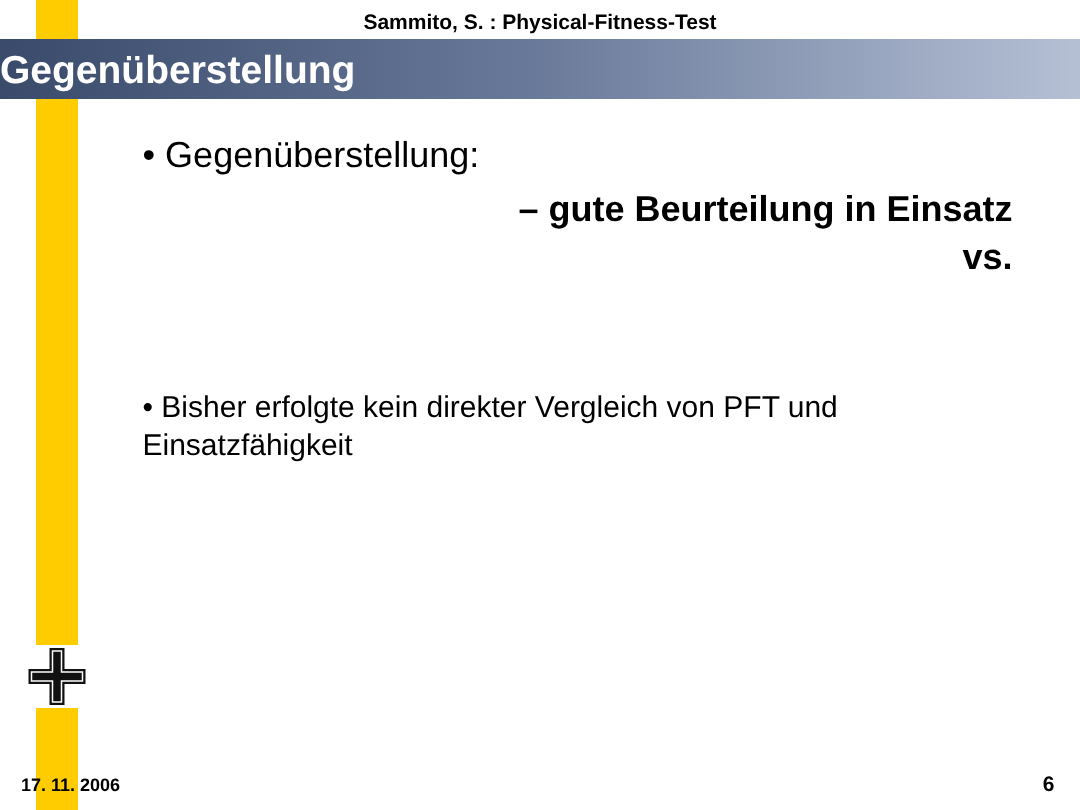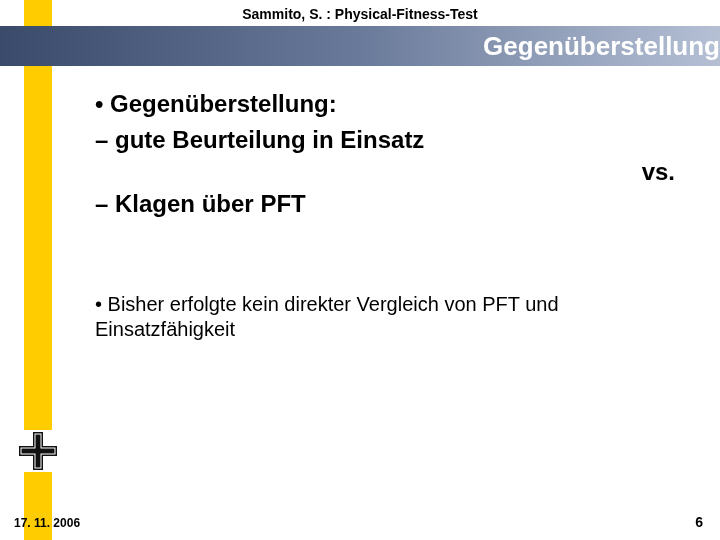--- a/index.html
+++ b/index.html
@@ -1,24 +1,24 @@
 <!DOCTYPE html>
 <html><head>
 <meta charset="utf-8">
 <style>
   * { margin: 0; padding: 0; box-sizing: border-box; }
   html, body { width: 720px; height: 540px; font-family: Arial, Helvetica, sans-serif; background: #fff; overflow: hidden; }
   .slide { position: relative; width: 719px; height: 540px; background: #fff; }
   .yellow-stripe { position: absolute; top: 0; left: 24px; width: 28px; height: 540px; background: #ffcc00; }
   .header-author { position: absolute; top: 6px; left: 0; width: 720px; text-align: center; font-size: 14px; font-weight: bold; color: #000; }
-  .title-band { position: absolute; top: 26px; left: 0; width: 720px; height: 40px; background: linear-gradient(to right, #3a4a6a 0%, #6a7a9a 50%, #b5c0d5 100%); display: flex; align-items: center; justify-content: flex-end; }
+  .title-band { position: absolute; top: 26px; left: 0; width: 720px; height: 40px; background: linear-gradient(to right, #3a4a6a 0%, #6a7a9a 50%, #b5c0d5 100%); display: flex; align-items: center; justify-content: flex-start; }
   .title-band span { font-size: 26px; font-weight: bold; color: #fff; }
   .content { position: absolute; top: 90px; left: 95px; width: 580px; color: #000; }
-  .bullet1 { font-size: 24px; font-weight: bold; margin-bottom: 8px; }
-  .sub { font-size: 24px; font-weight: bold; margin-bottom: 4px; }
+  .bullet1 { font-size: 24px; font-weight: normal; margin-bottom: 8px; }
+  .sub { font-size: 24px; font-weight: bold; margin-bottom: 4px; text-align: right; }
   .vs { font-size: 24px; font-weight: bold; margin-bottom: 4px; text-align: right; }
   .gap { height: 70px; }
   .bullet2 { font-size: 20px; font-weight: normal; line-height: 1.25; }
   .logo { position: absolute; left: 17px; bottom: 68px; width: 42px; height: 42px; }
   .date { position: absolute; left: 14px; bottom: 10px; font-size: 12px; font-weight: bold; color: #000; text-align: center; }
   .pagenum { position: absolute; right: 16px; bottom: 10px; font-size: 14px; font-weight: bold; color: #000; }
 </style>
 </head>
 <body>
 
@@ -28,21 +28,20 @@
   <div class="header-author">Sammito, S. : Physical-Fitness-Test</div>
 
   <div class="title-band">
     <span>Gegenüberstellung</span>
   </div>
 
   <div class="content">
     <div class="bullet1">• Gegenüberstellung:</div>
     <div class="sub">– gute Beurteilung in Einsatz</div>
     <div class="vs">vs.</div>
-    <div class="sub">– Klagen über PFT</div>
     <div class="gap"></div>
     <div class="bullet2">• Bisher erfolgte kein direkter Vergleich von PFT und Einsatzfähigkeit</div>
   </div>
 
   <div class="logo">
     <svg viewBox="0 0 42 42" width="42" height="42">
       <rect x="0" y="0" width="42" height="42" fill="#fff"></rect>
       <rect x="16" y="2" width="10" height="38" fill="#111"></rect>
       <rect x="2" y="16" width="38" height="10" fill="#111"></rect>
       <rect x="17.5" y="3.5" width="7" height="35" fill="#fff"></rect>

